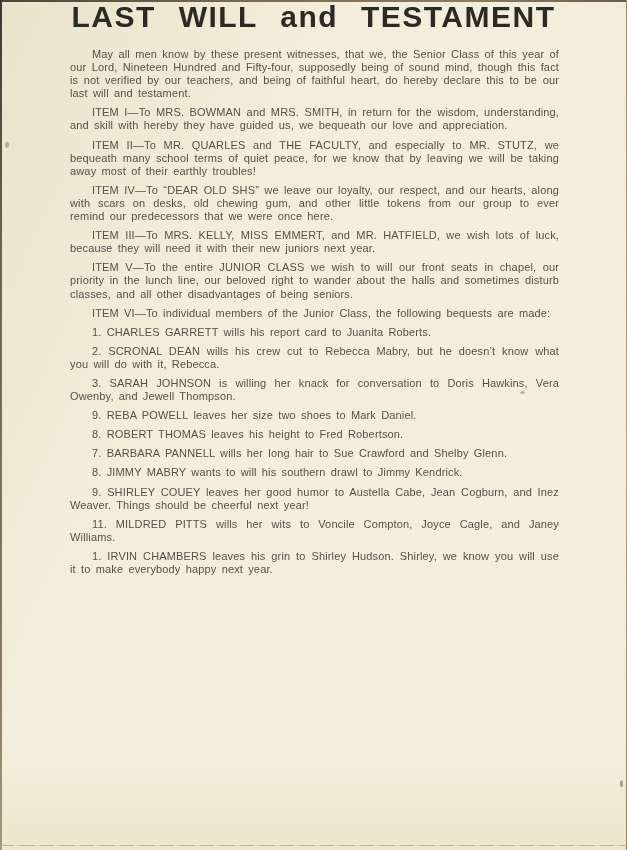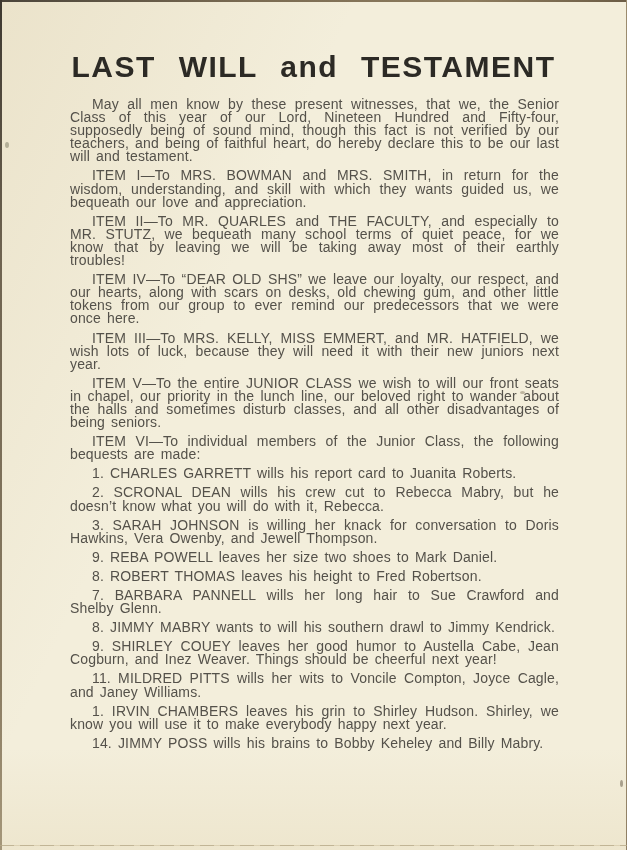--- a/index.html
+++ b/index.html
@@ -42,36 +42,35 @@
   .speck-b {
     position: absolute; right: 4px; top: 780px; width: 3px; height: 7px;
     background: #6d6250; border-radius: 50%; opacity: .55;
   }
   .speck-c {
     position: absolute; left: 520px; top: 391px; width: 5px; height: 3px;
     background: #8a7c64; border-radius: 50%; opacity: .5;
   }
   .title {
     margin: 0;
-    padding-top: 50px;
     text-align: center;
     font-size: 30px;
     font-weight: 700;
     letter-spacing: 1.5px;
     word-spacing: 13px;
     color: #2c2a25;
     line-height: 34px;
   }
   .content {
     margin: 14px 68px 0 70px;
     color: #54514a;
   }
   .para {
     margin: 0 0 6px 0;
-    font-size: 14px;
+    font-size: 11px;
     line-height: 13.1px;
     text-align: justify;
     text-indent: 22px;
     letter-spacing: 0.15px;
     word-spacing: 2px;
   }
   [data-list] { display: block; }
 </style>
 </head>
 <body>
@@ -85,34 +84,33 @@
   <div class="speck-b"></div>
   <div class="speck-c"></div>
 
   <h1 class="title">LAST WILL and TESTAMENT</h1>
 
   <div class="content">
     <div data-list="page.intro_paragraphs">
         <p class="para">May all men know by these present witnesses, that we, the Senior Class of this year of our Lord, Nineteen Hundred and Fifty-four, supposedly being of sound mind, though this fact is not verified by our teachers, and being of faithful heart, do hereby declare this to be our last will and testament.</p>
       </div>
     <div data-list="page.items">
-        <p class="para">ITEM I—To MRS. BOWMAN and MRS. SMITH, in return for the wisdom, understanding, and skill with which they wants guided us, we bequeath our love and appreciation.</p>
+        <p class="para">ITEM I—To MRS. BOWMAN and MRS. SMITH, in return for the wisdom, understanding, and skill with hereby they have guided us, we bequeath our love and appreciation.</p>
         <p class="para">ITEM II—To MR. QUARLES and THE FACULTY, and especially to MR. STUTZ, we bequeath many school terms of quiet peace, for we know that by leaving we will be taking away most of their earthly troubles!</p>
         <p class="para">ITEM IV—To “DEAR OLD SHS” we leave our loyalty, our respect, and our hearts, along with scars on desks, old chewing gum, and other little tokens from our group to ever remind our predecessors that we were once here.</p>
         <p class="para">ITEM III—To MRS. KELLY, MISS EMMERT, and MR. HATFIELD, we wish lots of luck, because they will need it with their new juniors next year.</p>
         <p class="para">ITEM V—To the entire JUNIOR CLASS we wish to will our front seats in chapel, our priority in the lunch line, our beloved right to wander about the halls and sometimes disturb classes, and all other disadvantages of being seniors.</p>
         <p class="para">ITEM VI—To individual members of the Junior Class, the following bequests are made:</p>
       </div>
     <div data-list="page.bequests">
         <p class="para">1. CHARLES GARRETT wills his report card to Juanita Roberts.</p>
         <p class="para">2. SCRONAL DEAN wills his crew cut to Rebecca Mabry, but he doesn’t know what you will do with it, Rebecca.</p>
         <p class="para">3. SARAH JOHNSON is willing her knack for conversation to Doris Hawkins, Vera Owenby, and Jewell Thompson.</p>
         <p class="para">9. REBA POWELL leaves her size two shoes to Mark Daniel.</p>
         <p class="para">8. ROBERT THOMAS leaves his height to Fred Robertson.</p>
         <p class="para">7. BARBARA PANNELL wills her long hair to Sue Crawford and Shelby Glenn.</p>
         <p class="para">8. JIMMY MABRY wants to will his southern drawl to Jimmy Kendrick.</p>
         <p class="para">9. SHIRLEY COUEY leaves her good humor to Austella Cabe, Jean Cogburn, and Inez Weaver. Things should be cheerful next year!</p>
         <p class="para">11. MILDRED PITTS wills her wits to Voncile Compton, Joyce Cagle, and Janey Williams.</p>
         <p class="para">1. IRVIN CHAMBERS leaves his grin to Shirley Hudson. Shirley, we know you will use it to make everybody happy next year.</p>
-        <p class="para">14. JIMMY POSS wills his brains to Bobby Keheley and Billy Mabry.</p>
       </div>
   </div>
 </div>
 
 </body></html>

